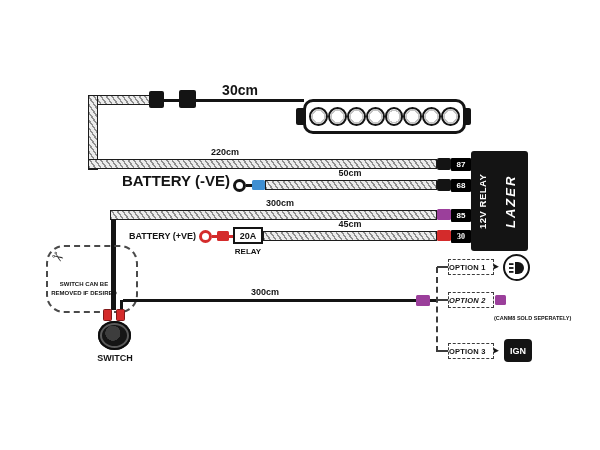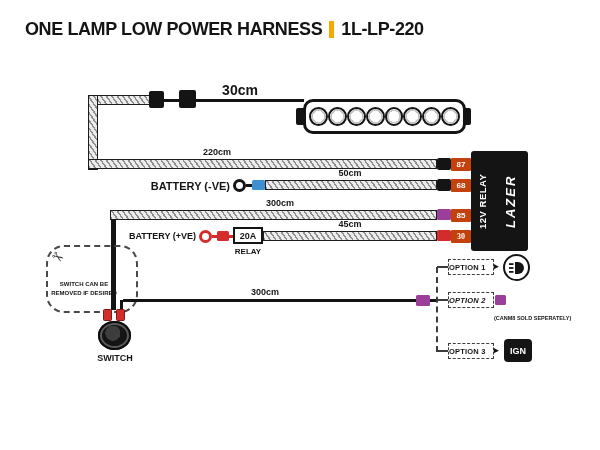--- a/index.html
+++ b/index.html
@@ -24,21 +24,21 @@
   .dash-v { border-left:2px dashed #3c3c3c; }
   .opt-box {
     border:1.5px dashed #3c3c3c; background:#fff; display:flex; align-items:center;
     justify-content:flex-start; font-size:7.5px; font-weight:bold; letter-spacing:0.2px;
   }
   .blackbox {
     background:#141414; color:#fff; font-weight:bold; display:flex;
     align-items:center; justify-content:center;
   }
   .term {
-    width:20px; height:13px; background:#c2410c; color:#fff; font-size:8px; font-weight:bold;
+    width:20px; height:13px; background:#000000; color:#fff; font-size:8px; font-weight:bold;
     display:flex; align-items:center; justify-content:center; border-radius:1px;
   }
   .vtext {
     writing-mode:vertical-rl; transform:rotate(180deg); color:#fff; font-weight:bold;
     display:flex; align-items:center; justify-content:center;
   }
   .led {
     width:19px; height:19px; border:2px solid #141414; border-radius:50%;
     background: radial-gradient(circle, #ffffff 0 52%, #c4c4c4 53% 66%, #ffffff 67%);
   }
@@ -51,25 +51,20 @@
     width:33px; height:29px; border-radius:50%;
     background: radial-gradient(circle at 45% 42%, #3d3d3d 0 30%, #151515 31% 100%);
     box-shadow: inset 0 0 0 2px #0c0c0c, inset 0 0 0 4px #5a5a5a;
   }
 </style>
 </head>
 <body>
 
 <div class="stage">
 
-  <div class="abs" style="left:25px; top:19px; display:flex; align-items:center; gap:7px;">
-    <span class="lbl" style="font-size:18px; letter-spacing:-0.4px;">ONE LAMP LOW POWER HARNESS</span>
-    <span class="title-sep"></span>
-    <span class="lbl" style="font-size:18px; letter-spacing:-0.4px;">1L-LP-220</span>
-  </div>
 
   <div class="abs braid" style="left:88px; top:95px; width:62px; height:10px;"></div>
   <div class="abs braid" style="left:88px; top:95px; width:10px; height:75px;"></div>
   <div class="abs conn" style="left:149px; top:91px; width:15px; height:17px;"></div>
   <div class="abs wire" style="left:164px; top:99px; width:15px; height:3px;"></div>
   <div class="abs conn" style="left:179px; top:90px; width:17px; height:18px;"></div>
   <div class="abs wire" style="left:196px; top:99px; width:108px; height:3px;"></div>
   <div class="abs lbl ctr" style="left:205px; top:82px; width:70px; font-size:14px;">30cm</div>
 
   <div class="abs" style="left:296px; top:108px; width:9px; height:17px; background:#141414; border-radius:2px;"></div>
@@ -79,32 +74,32 @@
     <div class="led"></div>
     <div class="led"></div>
     <div class="led"></div>
     <div class="led"></div>
     <div class="led"></div>
     <div class="led"></div>
     <div class="led"></div>
   </div>
 
   <div class="abs braid" style="left:88px; top:159px; width:349px; height:10px;"></div>
-  <div class="abs lbl ctr" style="left:182px; top:147px; width:70px; font-size:9px;">220cm</div>
+  <div class="abs lbl ctr" style="left:190px; top:147px; width:70px; font-size:9px;">220cm</div>
   <div class="abs conn" style="left:437px; top:158px; width:14px; height:12px;"></div>
 
   <div class="abs term" style="left:451px; top:158px;">87</div>
   <div class="abs term" style="left:451px; top:179px;">68</div>
   <div class="abs term" style="left:451px; top:209px;">85</div>
   <div class="abs term" style="left:451px; top:230px;font-family:Liberation Serif, serif;">30</div>
   <div class="abs" style="left:471px; top:151px; width:57px; height:100px; background:var(--relay-black,#141414); border-radius:3px;"></div>
   <div class="abs vtext" style="left:474px; top:155px; width:16px; height:92px; font-size:9.5px; letter-spacing:0.5px;">12V RELAY</div>
   <div class="abs vtext" style="left:500px; top:155px; width:20px; height:92px; font-size:13px; font-style:italic; letter-spacing:2px;">LAZER</div>
 
-  <div class="abs lbl rt" style="left:118px; top:180px; width:112px; font-size:11px;">BATTERY (-VE)</div>
+  <div class="abs lbl rt" style="left:118px; top:172px; width:112px; font-size:15px;">BATTERY (-VE)</div>
   <div class="abs ring" style="left:233px; top:179px;"></div>
   <div class="abs wire" style="left:246px; top:184px; width:6px; height:3px;"></div>
   <div class="abs splice" style="left:252px; top:180px; width:13px; height:10px; background:var(--wire-blue,#3F8FD2);"></div>
   <div class="abs braid" style="left:265px; top:180px; width:172px; height:10px;"></div>
   <div class="abs lbl ctr" style="left:315px; top:168px; width:70px; font-size:9px;">50cm</div>
   <div class="abs conn" style="left:437px; top:179px; width:14px; height:12px;"></div>
 
   <div class="abs braid" style="left:110px; top:210px; width:327px; height:10px;"></div>
   <div class="abs lbl ctr" style="left:245px; top:198px; width:70px; font-size:9px;">300cm</div>
   <div class="abs splice" style="left:437px; top:209px; width:14px; height:11px; background:var(--connector-purple,#9B3F9B);"></div>

